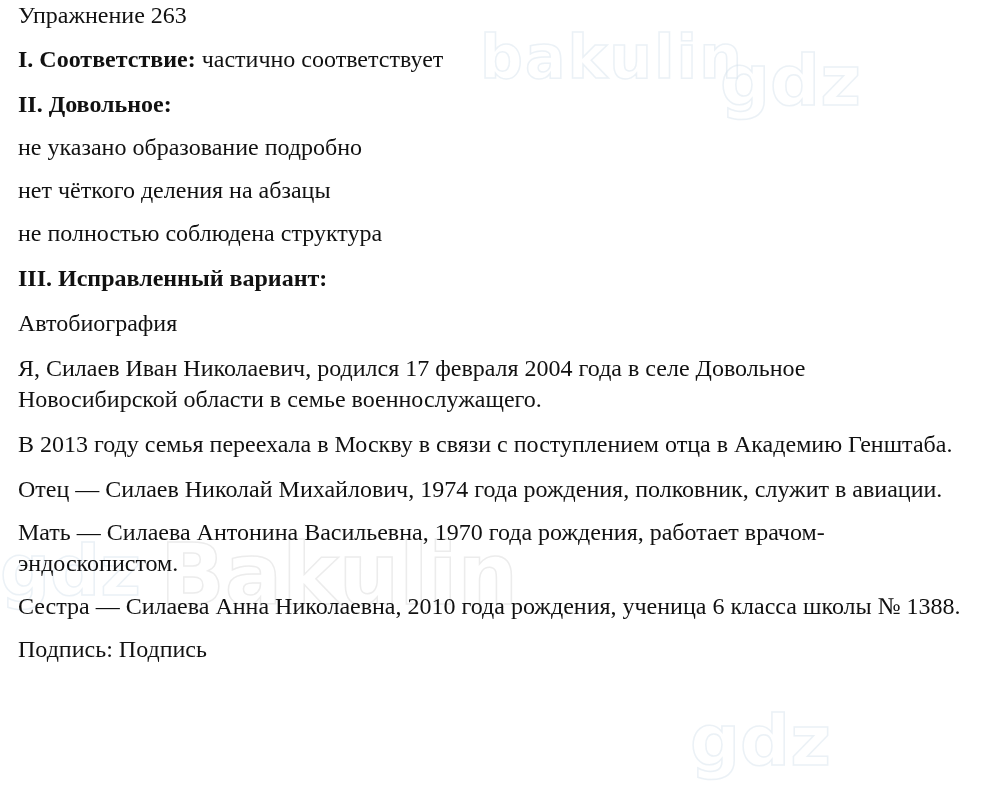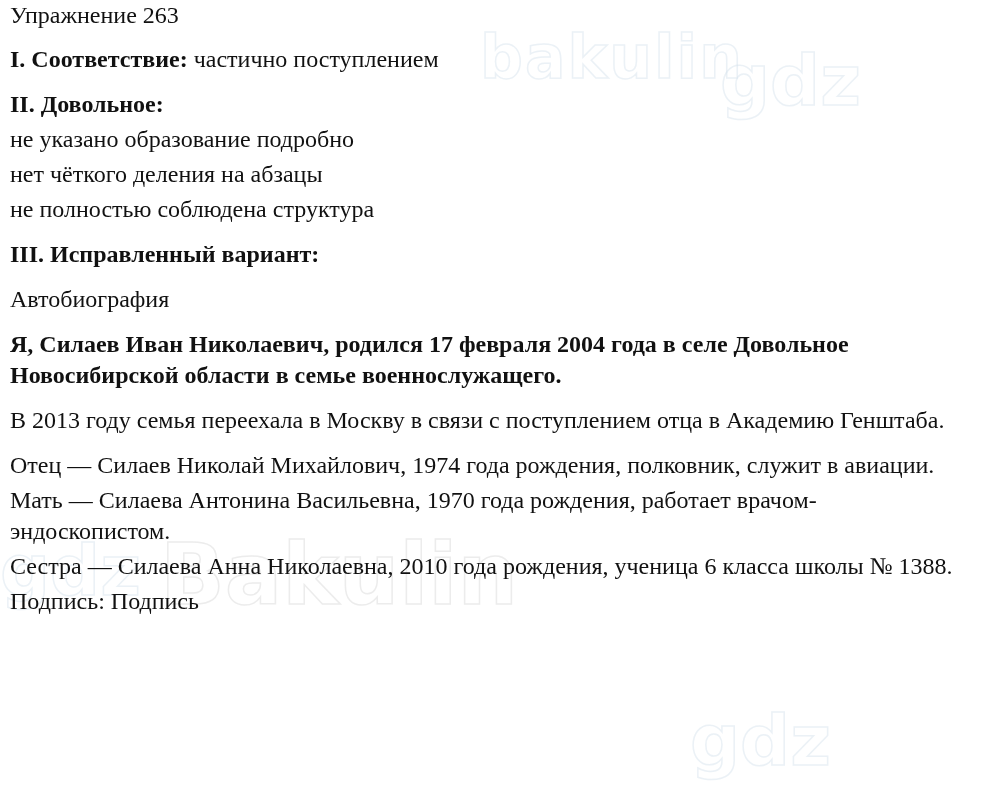--- a/index.html
+++ b/index.html
@@ -7,50 +7,50 @@
          font-family: "Liberation Serif", "DejaVu Serif", serif; color: #111; }
   .watermark { position: absolute; font-family: "DejaVu Sans", sans-serif; font-weight: bold;
                color: transparent; -webkit-text-stroke: 1.5px rgba(210,225,235,0.45);
                user-select: none; pointer-events: none; z-index: 0; }
   .wm1 { left: 480px; top: 22px; font-size: 60px; letter-spacing: 2px; }
   .wm2 { left: 720px; top: 40px; font-size: 70px; }
   .wm3 { left: 160px; top: 525px; font-size: 85px; -webkit-text-stroke: 1.5px rgba(200,200,200,0.35); }
   .wm4 { left: 690px; top: 700px; font-size: 70px; }
   .wm5 { left: 0px; top: 530px; font-size: 70px; }
   .content { position: relative; z-index: 1; padding: 0 6px; font-size: 24px; line-height: 31px; }
-  .content p { margin: 4px; }
+  .content p { margin: 12px; }
   .gap { margin-top: 14px !important; }
   .b { font-weight: bold; }
 </style>
 </head>
 <body>
 
 <div class="watermark wm1">bakulin</div>
 <div class="watermark wm2">gdz</div>
 <div class="watermark wm3">Bakulin</div>
 <div class="watermark wm4">gdz</div>
 <div class="watermark wm5">gdz</div>
 
 <div class="content">
   <p style="margin-top:0;line-height:30px;">Упражнение 263</p>
 
   <p class="gap">
     <span class="b">I. Соответствие:</span>
-    <span>частично поступлением</span>
+    <span>частично соответствует</span>
   </p>
 
   <p class="gap b">II. Довольное:</p>
   <p>не указано образование подробно</p>
   <p>нет чёткого деления на абзацы</p>
   <p>не полностью соблюдена структура</p>
 
   <p class="gap b">III. Исправленный вариант:</p>
   <p class="gap">Автобиография</p>
 
-  <p class="gap" style="width:900px;font-weight:bold;">Я, Силаев Иван Николаевич, родился 17 февраля 2004 года в селе Довольное Новосибирской области в семье военнослужащего.</p>
+  <p class="gap" style="width:900px;">Я, Силаев Иван Николаевич, родился 17 февраля 2004 года в селе Довольное Новосибирской области в семье военнослужащего.</p>
   <p class="gap" style="width:940px;">В 2013 году семья переехала в Москву в связи с поступлением отца в Академию Генштаба.</p>
 
   <p class="gap" style="width:960px;">Отец — Силаев Николай Михайлович, 1974 года рождения, полковник, служит в авиации.</p>
   <p style="width:930px;">Мать — Силаева Антонина Васильевна, 1970 года рождения, работает врачом-эндоскопистом.</p>
   <p style="width:990px;">Сестра — Силаева Анна Николаевна, 2010 года рождения, ученица 6 класса школы № 1388.</p>
 
   <p>Подпись: Подпись</p>
 </div>
 
 </body></html>

